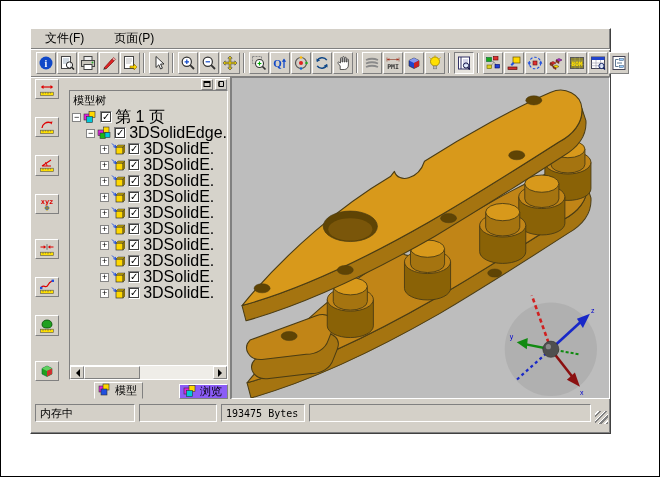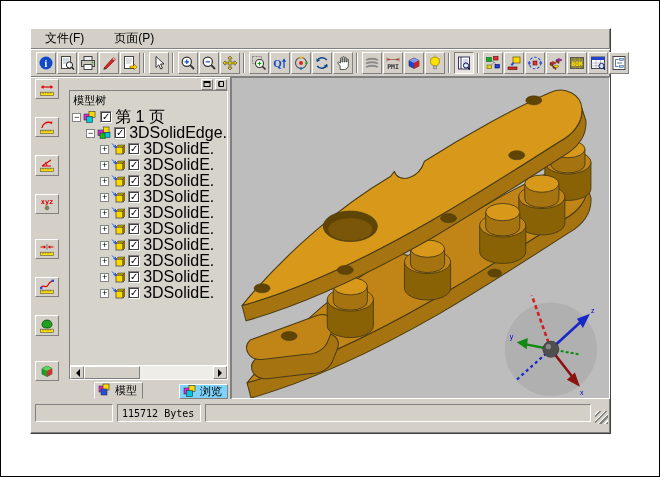--- a/index.html
+++ b/index.html
@@ -49,21 +49,21 @@
   .hscroll{height:14px;display:flex;align-items:stretch;background:#efede8;border-top:1px solid #fff;}
   .sbtn{width:14px;background:#d4d0c8;border:1px solid;border-color:#fff #808080 #808080 #fff;display:flex;align-items:center;justify-content:center;flex:none;}
   .arrL{width:0;height:0;border:4px solid transparent;border-right-color:#000;margin-left:-3px;}
   .arrR{width:0;height:0;border:4px solid transparent;border-left-color:#000;margin-right:-3px;}
   .sthumb{width:56px;background:#d4d0c8;border:1px solid;border-color:#fff #808080 #808080 #fff;flex:none;}
   .strack{flex:1;}
   
   .tabs{height:19px;display:flex;align-items:flex-end;padding-left:2px;gap:36px;}
   .tab{display:flex;align-items:center;gap:2px;font-size:11px;padding:1px 5px 2px 3px;background:#d4d0c8;
        border:1px solid;border-color:#fff #808080 #d4d0c8 #fff;height:17px;cursor:default;}
-  .tab.inactive{height:15px;background:#7dd3fc;border-color:#fff #808080 #808080 #fff;}
+  .tab.inactive{height:15px;background:#8b5cf6;border-color:#fff #808080 #808080 #fff;}
   .tab .tic{margin-right:1px;}
   
   .viewport{flex:1;border:1px solid;border-color:#808080 #fff #fff #808080;background:var(--vp-bg,#bdbdbd);position:relative;overflow:hidden;}
   .viewport svg{display:block;width:100%;height:100%;}
   
   .statusbar{height:32px;display:flex;align-items:center;padding:2px 2px 6px 4px;gap:4px;}
   .spanel{height:18px;border:1px solid;border-color:#808080 #fff #fff #808080;font-size:11px;display:flex;align-items:center;padding:0 4px;color:#000;background:#d4d0c8;overflow:hidden;}
   .sp1{width:100px;}.sp2{width:78px;}.sp3{width:84px;font-family:"DejaVu Sans Mono","Liberation Mono",monospace;font-size:10px;}.sp4{flex:1;}
   .grip{width:13px;height:13px;align-self:flex-end;margin-bottom:1px;
         background:repeating-linear-gradient(135deg,#d4d0c8 0 2px,#fff 2px 3px,#808080 3px 4.5px);}
@@ -704,19 +704,20 @@
               <ellipse cx="216" cy="138" rx="8" ry="4.5" fill="var(--m-hole)" stroke="var(--m-outline)" stroke-width="0.5"></ellipse>
               <ellipse cx="284" cy="76" rx="8" ry="4.5" fill="var(--m-hole)" stroke="var(--m-outline)" stroke-width="0.5"></ellipse>
               <ellipse cx="301" cy="22" rx="8" ry="4.5" fill="var(--m-hole)" stroke="var(--m-outline)" stroke-width="0.5"></ellipse>
             </g>
           </g>
         </svg>
       </div>
     </div>
 
     <div class="statusbar" id="statusbar">
+        <div class="spanel sp1">内存中</div>
         <div class="spanel sp2"></div>
-        <div class="spanel sp3">115712 Bytes</div>
+        <div class="spanel sp3">193475 Bytes</div>
         <div class="spanel sp4"></div>
         <div class="grip"></div>
       </div>
   </div>
 </div>
 
 </body></html>

